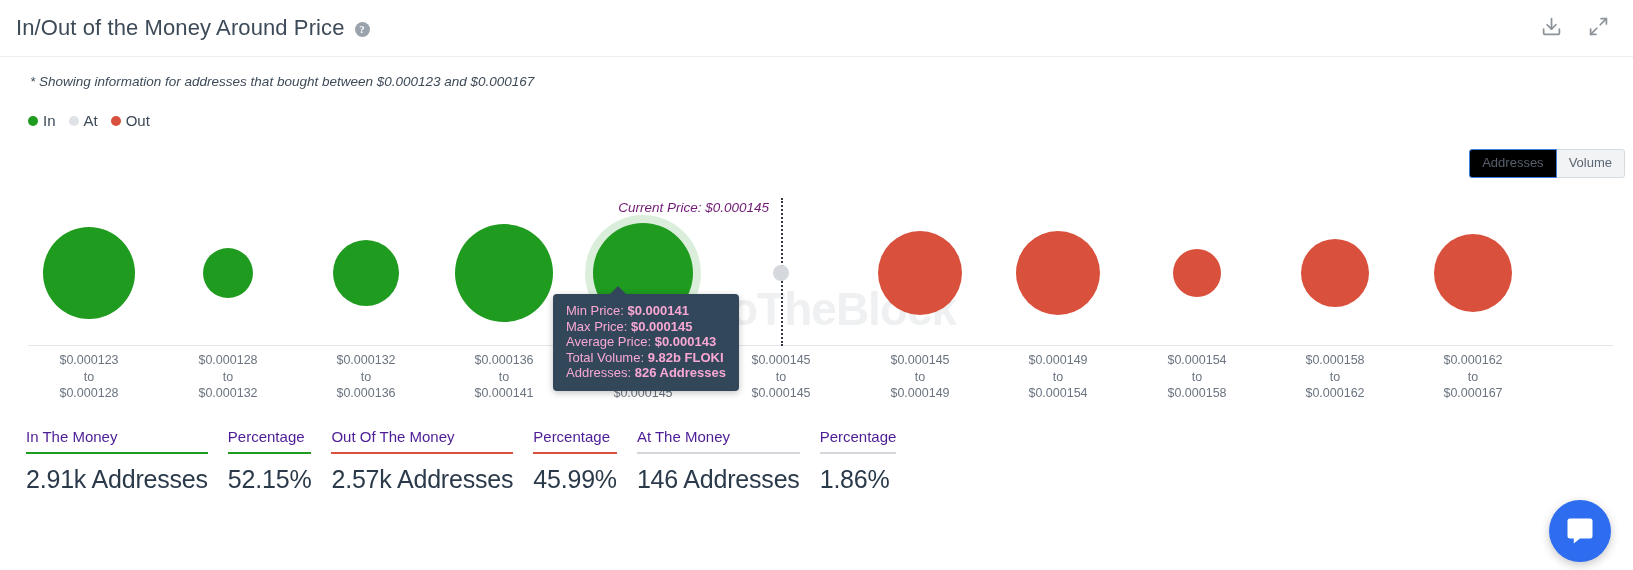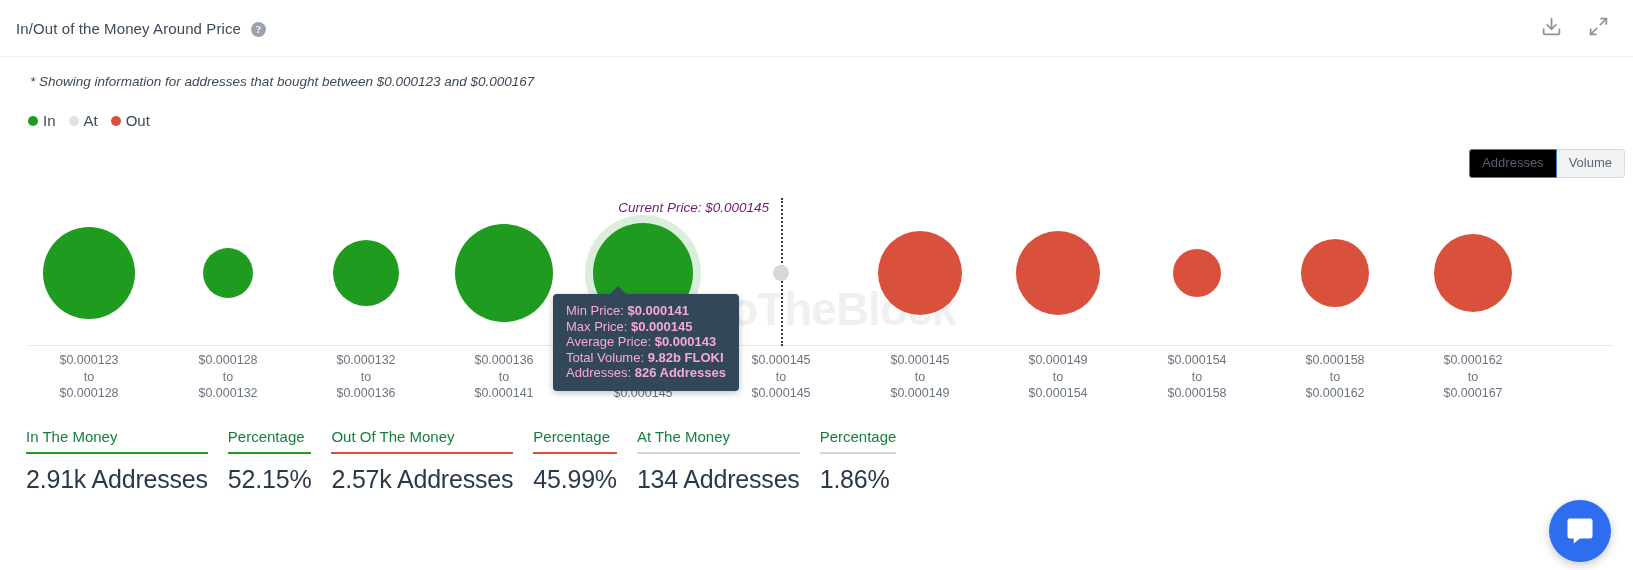--- a/index.html
+++ b/index.html
@@ -14,21 +14,21 @@
   }
 
   
   .card-header {
     height:57px;
     border-bottom:1px solid #eceef1;
     display:flex; align-items:center;
     padding:0 24px 0 16px;
   }
   .title {
-    font-size:15px;
+    font-size:22px;
     color:#3d4a58;
     letter-spacing:.1px;
     white-space:nowrap;
   }
   .help-icon {
     width:15px; height:15px; border-radius:50%;
     background:#9aa3ad; color:#fff;
     font-size:11px; font-weight:bold;
     display:inline-flex; align-items:center; justify-content:center;
     margin-left:10px; position:relative; top:1px;
@@ -128,21 +128,21 @@
   }
   .tooltip b { font-weight:bold; }
 
   
   .stats {
     position:absolute; left:26px; top:428px;
     display:flex; align-items:flex-start;
   }
   .stat { margin-right:20px; }
   .stat .lbl {
-    font-size:15px; color:#15803d; padding-bottom:7px;
+    font-size:15px; color:#4c1d95; padding-bottom:7px;
     white-space:nowrap;
   }
   .stat .rule { height:2px; width:100%; }
   .stat .val {
     font-size:25px; color:#2b3a4a; padding-top:11px;
     white-space:nowrap; letter-spacing:-.2px;
   }
 
   
   .chat {
@@ -303,21 +303,21 @@
       <div class="val">2.57k Addresses</div>
     </div>
     <div class="stat">
       <div class="lbl">Percentage</div>
       <div class="rule" style="background:#d9503c"></div>
       <div class="val">45.99%</div>
     </div>
     <div class="stat">
       <div class="lbl">At The Money</div>
       <div class="rule" style="background:#d3d7db"></div>
-      <div class="val">134 Addresses</div>
+      <div class="val">146 Addresses</div>
     </div>
     <div class="stat">
       <div class="lbl">Percentage</div>
       <div class="rule" style="background:#d3d7db"></div>
       <div class="val">1.86%</div>
     </div>
   </div>
 
 <div class="chat">
   <svg width="30" height="30" viewBox="0 0 24 24" fill="#ffffff">

